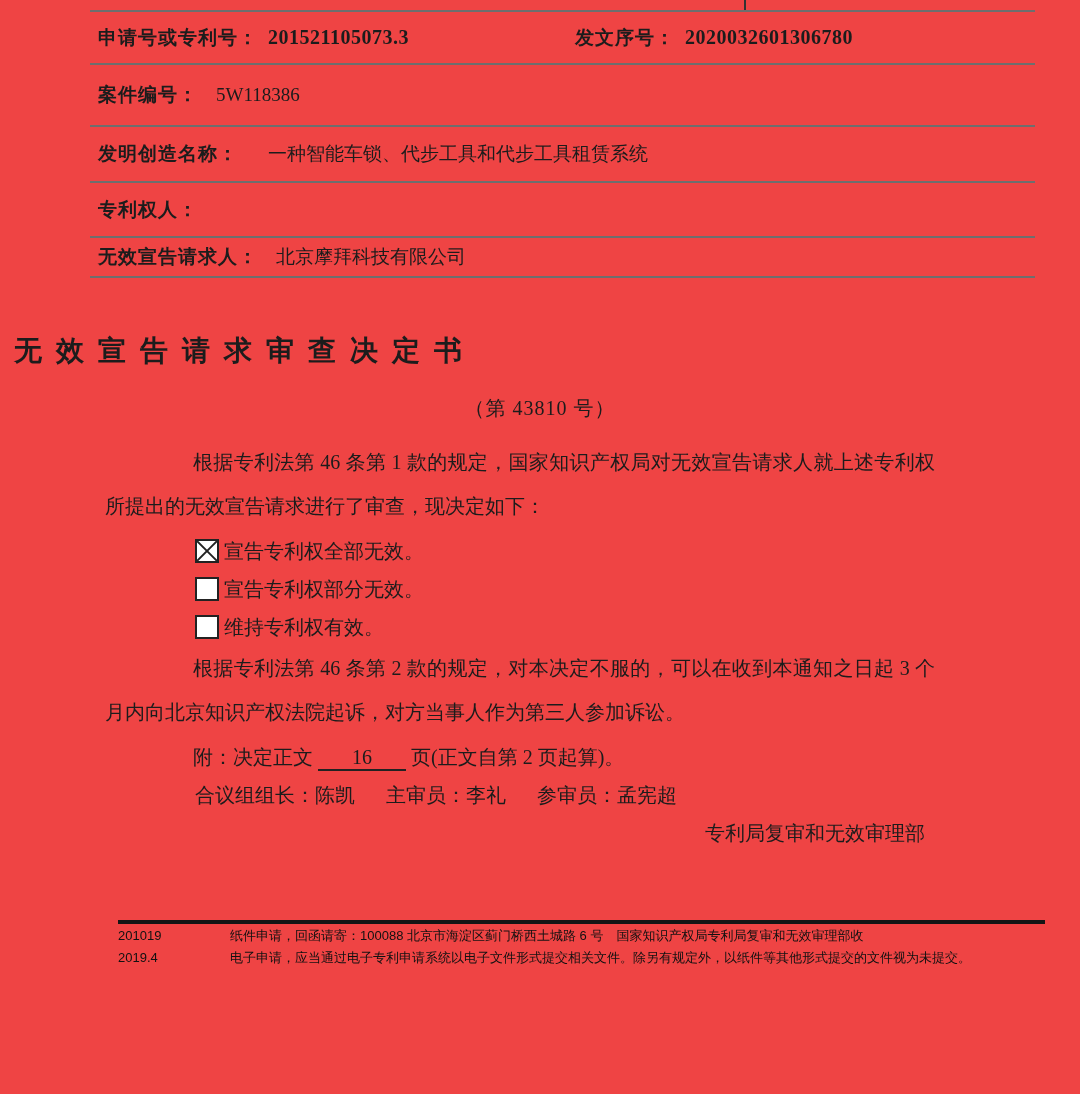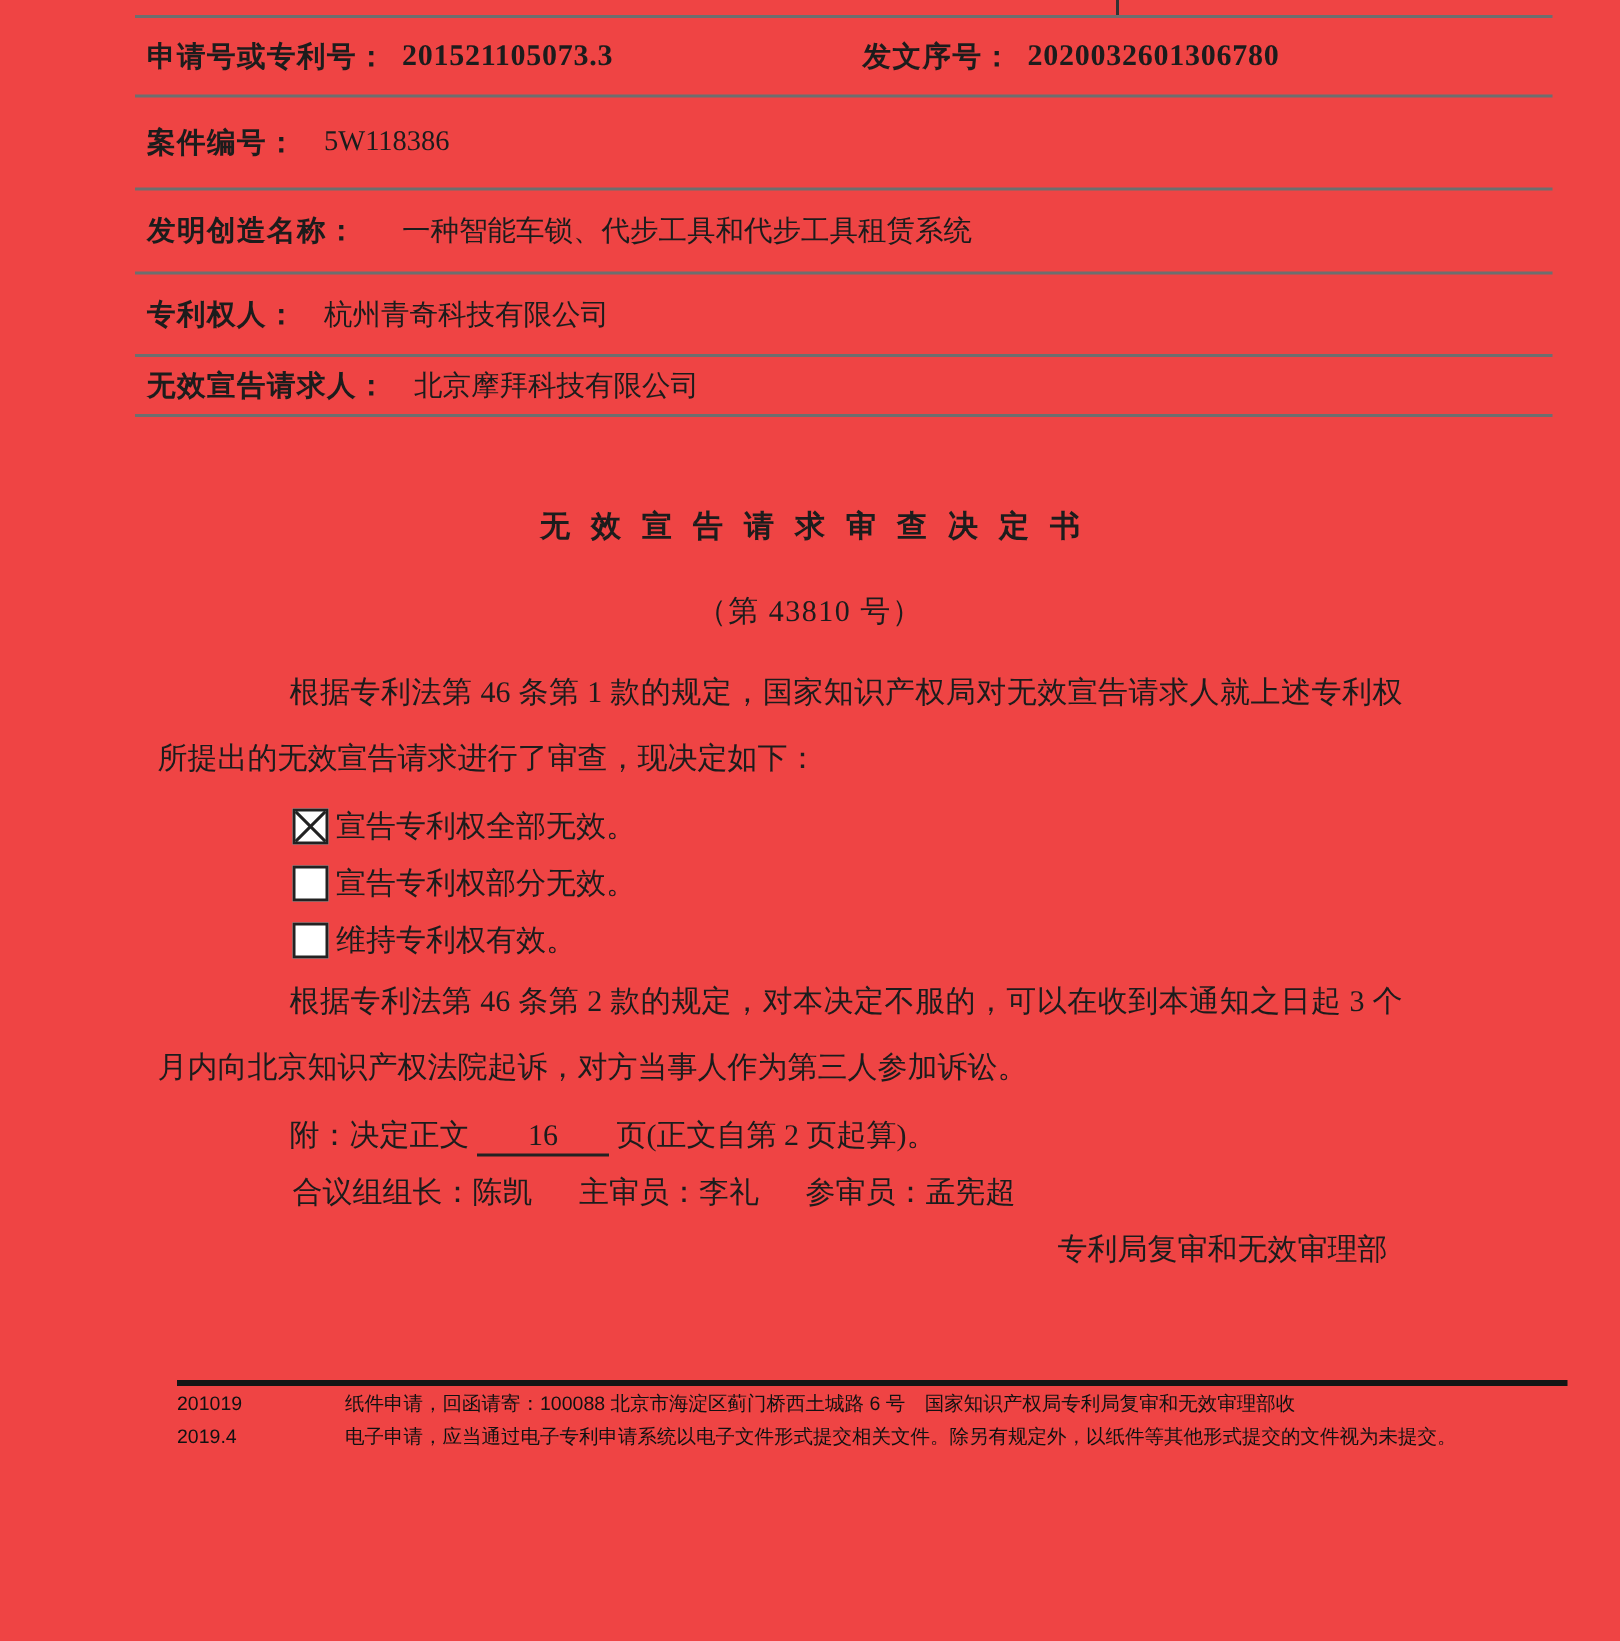--- a/index.html
+++ b/index.html
@@ -28,21 +28,21 @@
   .h-row.r3{height:56px;gap:12px;}
   .h-row.r4{height:55px;}
   .h-row.r5{height:40px;}
   .f-label{font-weight:bold;letter-spacing:1px;white-space:nowrap;}
   .f-value{margin-left:18px;white-space:nowrap;}
   .num{font-weight:bold;font-size:20px;letter-spacing:.5px;margin-left:10px;}
   .cell2{position:absolute;left:485px;top:0;height:100%;display:flex;align-items:center;}
 
   
   .doc-title{
-    margin:36px 0 0 0;text-align:center;font-size:20px;font-weight:bold;
+    margin:36px 0 0 0;text-align:left;font-size:28px;font-weight:bold;
     letter-spacing:14px;padding-left:14px;line-height:38px;
   }
   .doc-number{
     margin-top:24px;text-align:center;font-size:20px;letter-spacing:1px;line-height:28px;
   }
 
   
   .body-text{margin:0 145px 0 105px;font-size:20px;line-height:44px;}
   .para{margin:0;text-indent:88px;text-align:justify;}
   .para.p1{margin-top:18px;}
@@ -98,21 +98,20 @@
     <div class="h-row r2">
       <span class="f-label">案件编号：</span>
       <span class="f-value">5W118386</span>
     </div>
     <div class="h-row r3">
       <span class="f-label">发明创造名称：</span>
       <span class="f-value">一种智能车锁、代步工具和代步工具租赁系统</span>
     </div>
     <div class="h-row r4">
       <span class="f-label">专利权人：</span>
-      <span class="f-value">杭州青奇科技有限公司</span>
     </div>
     <div class="h-row r5">
       <span class="f-label">无效宣告请求人：</span>
       <span class="f-value">北京摩拜科技有限公司</span>
     </div>
   </div>
 
   <div style="height:296px;"></div>
 
   <div class="doc-title">无效宣告请求审查决定书</div>

